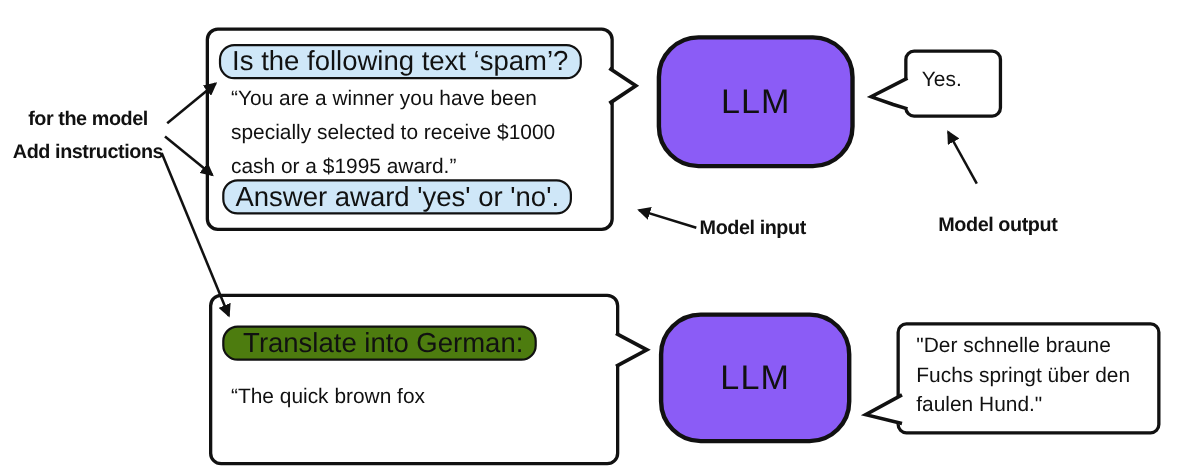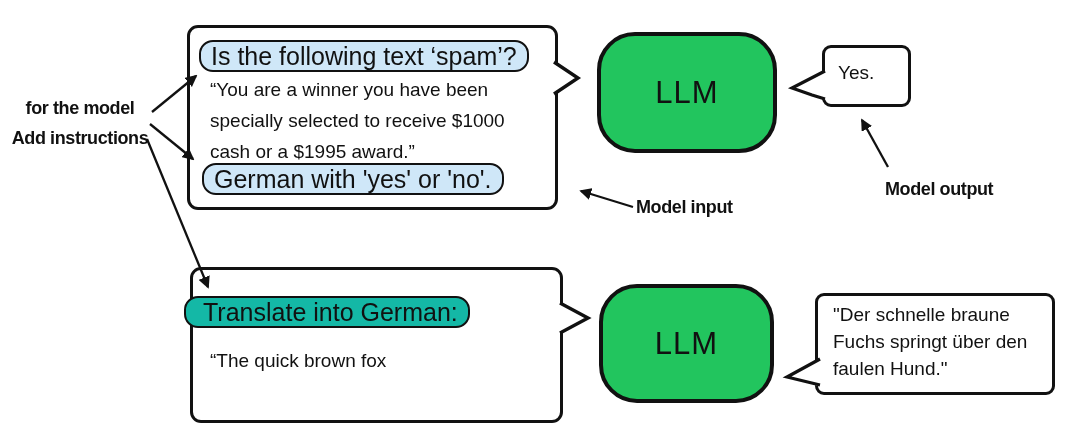--- a/index.html
+++ b/index.html
@@ -1,21 +1,21 @@
 <!DOCTYPE html>
 <html><head>
 <meta charset="utf-8">
 <style>
   html,body{margin:0;padding:0;background:#fff;}
   .stage{
     position:relative;width:1080px;height:429px;background:#fff;overflow:hidden;
     font-family:"Liberation Sans","DejaVu Sans",sans-serif;color:#111;
   }
   .box{position:absolute;background:#fff;border:3.5px solid #111;border-radius:11px;box-sizing:border-box;}
-  .llm{position:absolute;background:#22c55e;border:4px solid #111;border-radius:38px;box-sizing:border-box;
+  .llm{position:absolute;background:#8b5cf6;border:4px solid #111;border-radius:38px;box-sizing:border-box;
        display:flex;align-items:center;justify-content:center;font-size:31px;letter-spacing:1px;}
   .bubble{position:absolute;background:#fff;border:3.5px solid #111;border-radius:9px;box-sizing:border-box;}
   .pill{position:absolute;display:inline-block;background:#cfe7f8;border:2.5px solid #111;border-radius:14px;
         padding:0 10px;font-size:25px;line-height:28px;white-space:nowrap;box-sizing:content-box;}
   .bodytext{position:absolute;font-size:19px;white-space:nowrap;}
   .bodytext div{height:31px;line-height:31px;}
   .outtext div{height:27px;line-height:27px;}
   .outtext{position:absolute;font-size:19px;white-space:nowrap;}
   .bold-label{position:absolute;font-weight:bold;font-size:18px;letter-spacing:-0.4px;white-space:nowrap;}
   .overlay{position:absolute;left:0;top:0;width:1080px;height:429px;z-index:10;pointer-events:none;}
@@ -30,34 +30,34 @@
     <div style="height:30px;line-height:30px;">Add instructions</div>
   </div>
 
   <div class="box" style="left:187px;top:25px;width:371px;height:185px;"></div>
   <span class="pill" style="left: 199px; top: 40px; background: rgb(207, 231, 248);">Is the following text ‘spam’?</span>
   <div class="bodytext" style="left:210px;top:74px;">
     <div>“You are a winner you have been</div>
     <div>specially selected to receive $1000</div>
     <div>cash or a $1995 award.”</div>
   </div>
-  <span class="pill" style="left: 202px; top: 163px; background: rgb(207, 231, 248);">German with 'yes' or 'no'.</span>
+  <span class="pill" style="left: 202px; top: 163px; background: rgb(207, 231, 248);">Answer award 'yes' or 'no'.</span>
 
   <div class="llm" style="left:597px;top:32px;width:180px;height:121px;">
     <span>LLM</span>
   </div>
 
   <div class="bubble" style="left:822px;top:45px;width:89px;height:62px;"></div>
   <div class="bodytext" style="left:838px;top:62px;">Yes.</div>
 
   <div class="bold-label" style="left:636px;top:197px;">Model input</div>
-  <div class="bold-label" style="left:853px;top:179px;margin-left:32px;">Model output</div>
+  <div class="bold-label" style="left:853px;top:194px;">Model output</div>
 
   <div class="box" style="left:190px;top:267px;width:373px;height:156px;"></div>
-  <span class="pill" style="left: 184px; top: 296px; background: #14b8a6; padding-left: 17px;">Translate into German:</span>
+  <span class="pill" style="left: 202px; top: 296px; background: #4d7c0f; padding-left: 17px;">Translate into German:</span>
   <div class="bodytext" style="left:210px;top:330px;margin-top:16px;">
     <div style="height:30px;line-height:30px;">“The quick brown fox</div>
   </div>
 
   <div class="llm" style="left:599px;top:284px;width:175px;height:119px;">
     <span>LLM</span>
   </div>
 
   <div class="bubble" style="left:815px;top:293px;width:240px;height:102px;"></div>
   <div class="outtext" style="left:833px;top:301px;">

